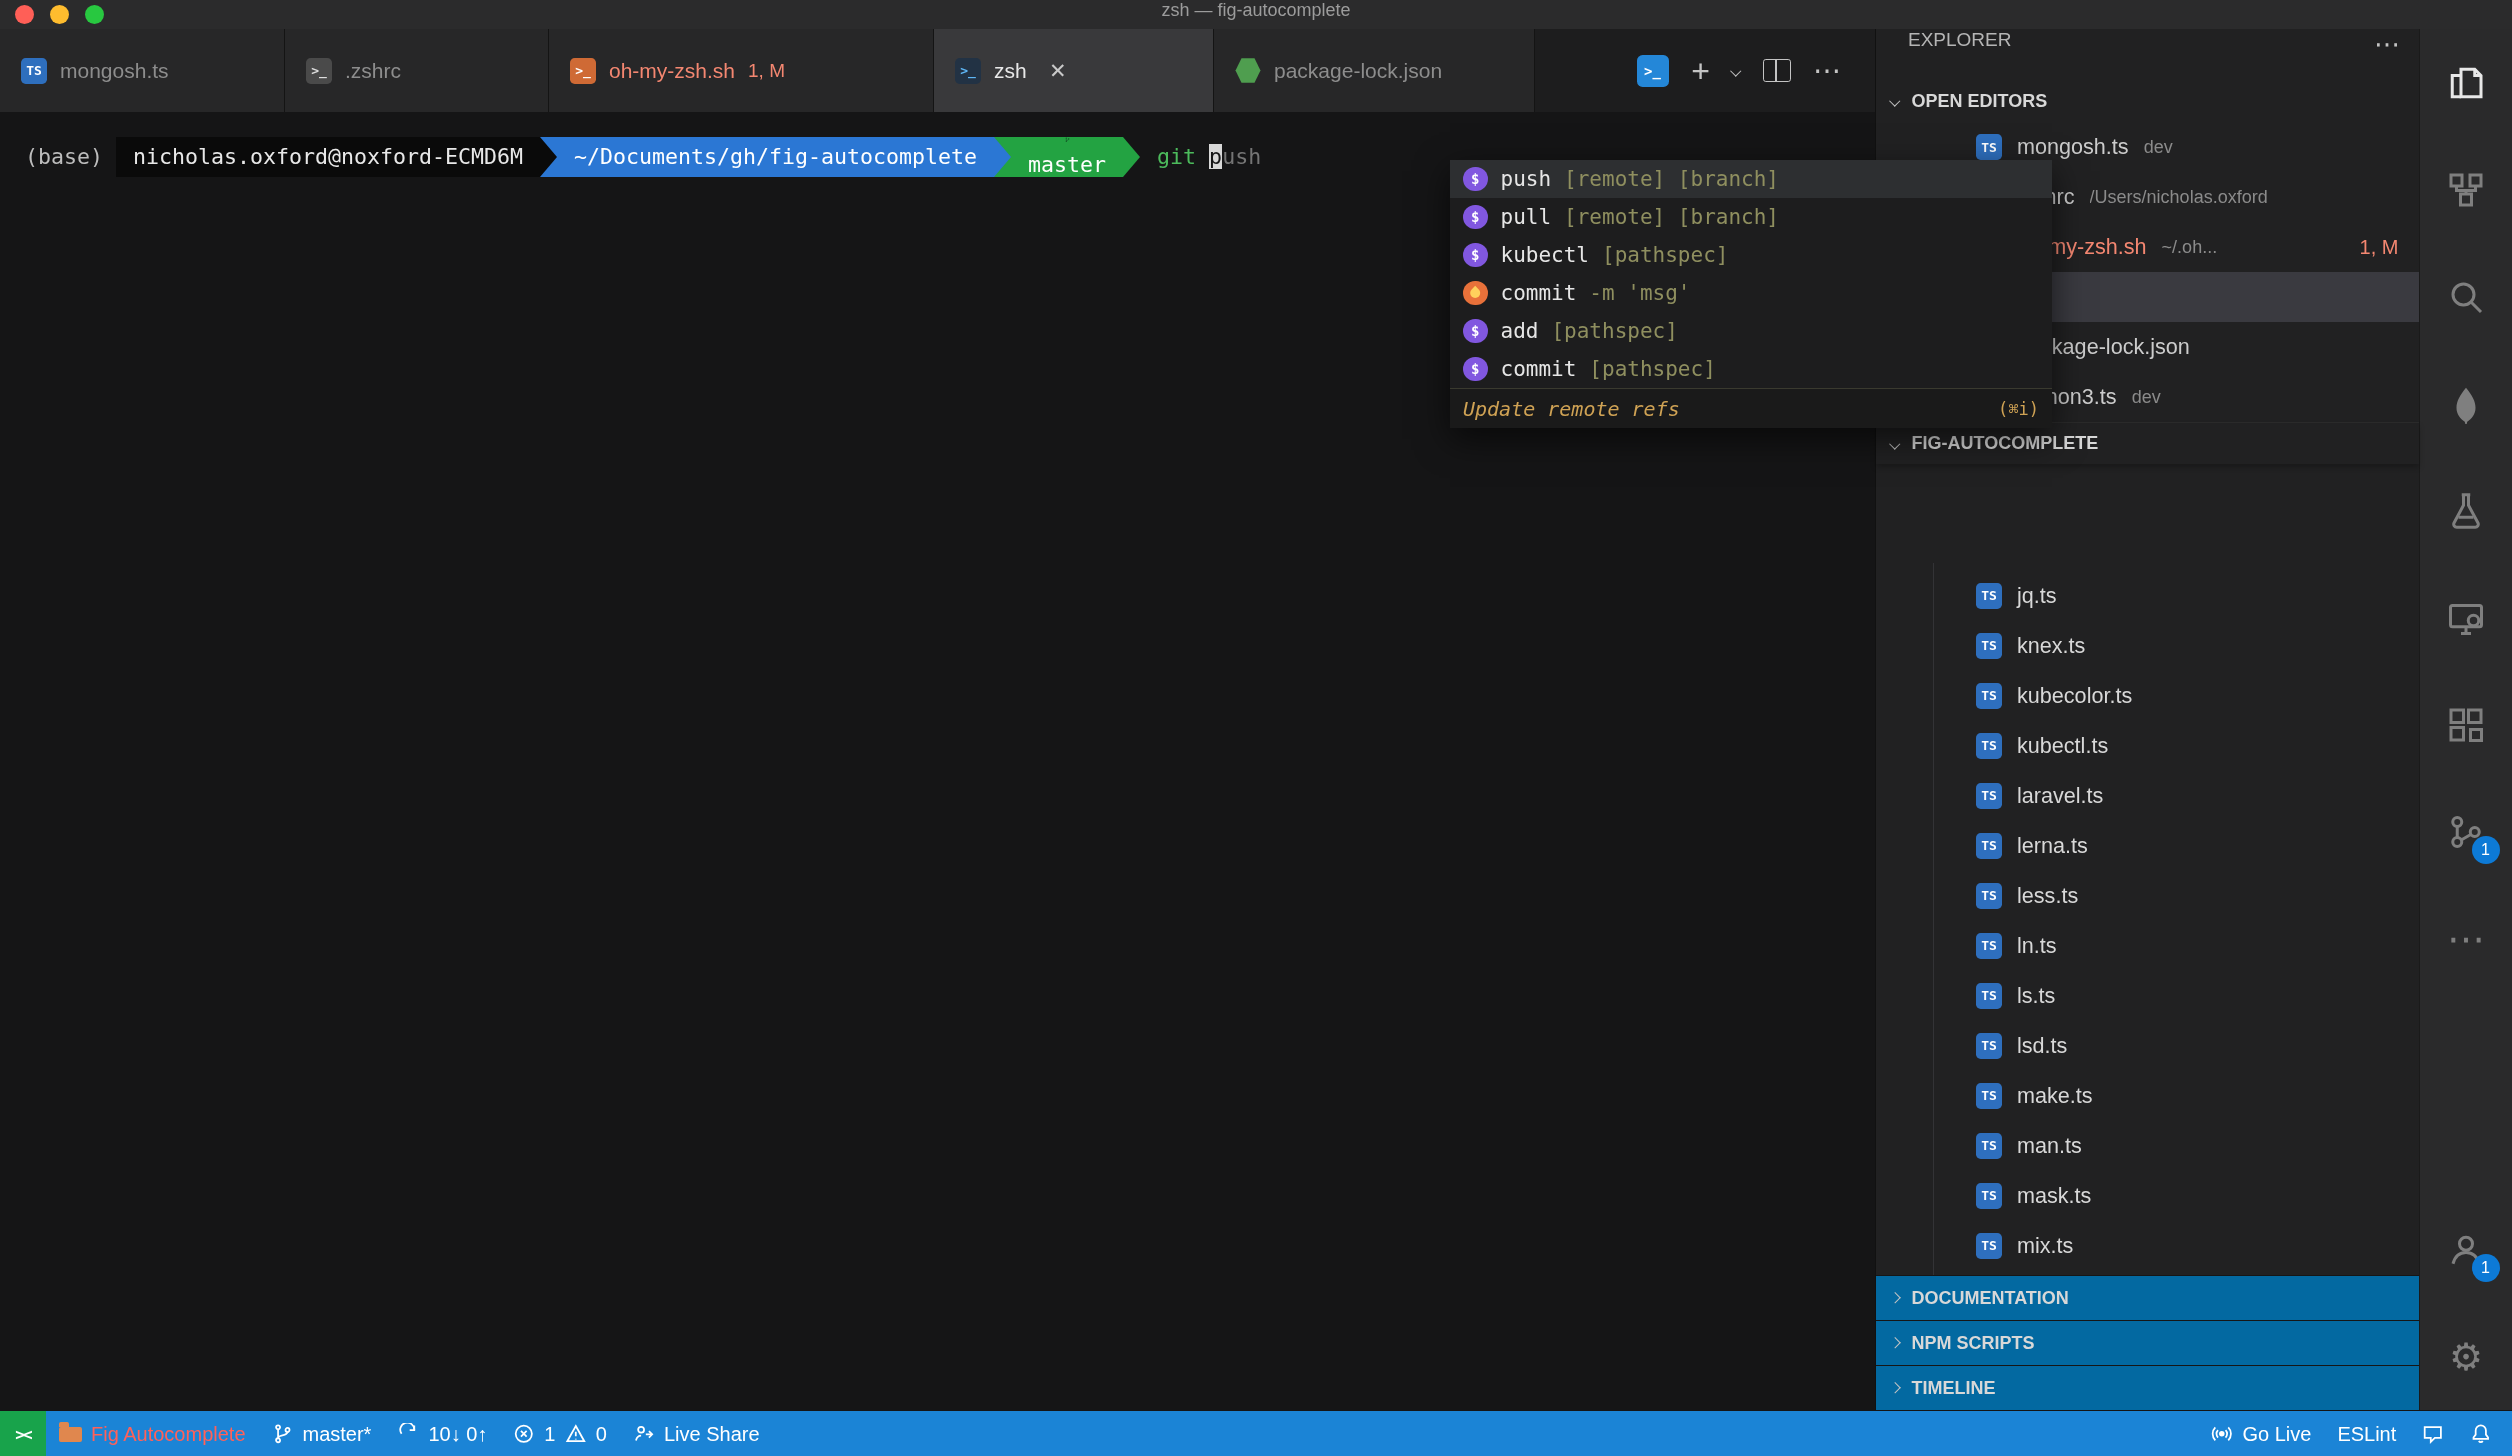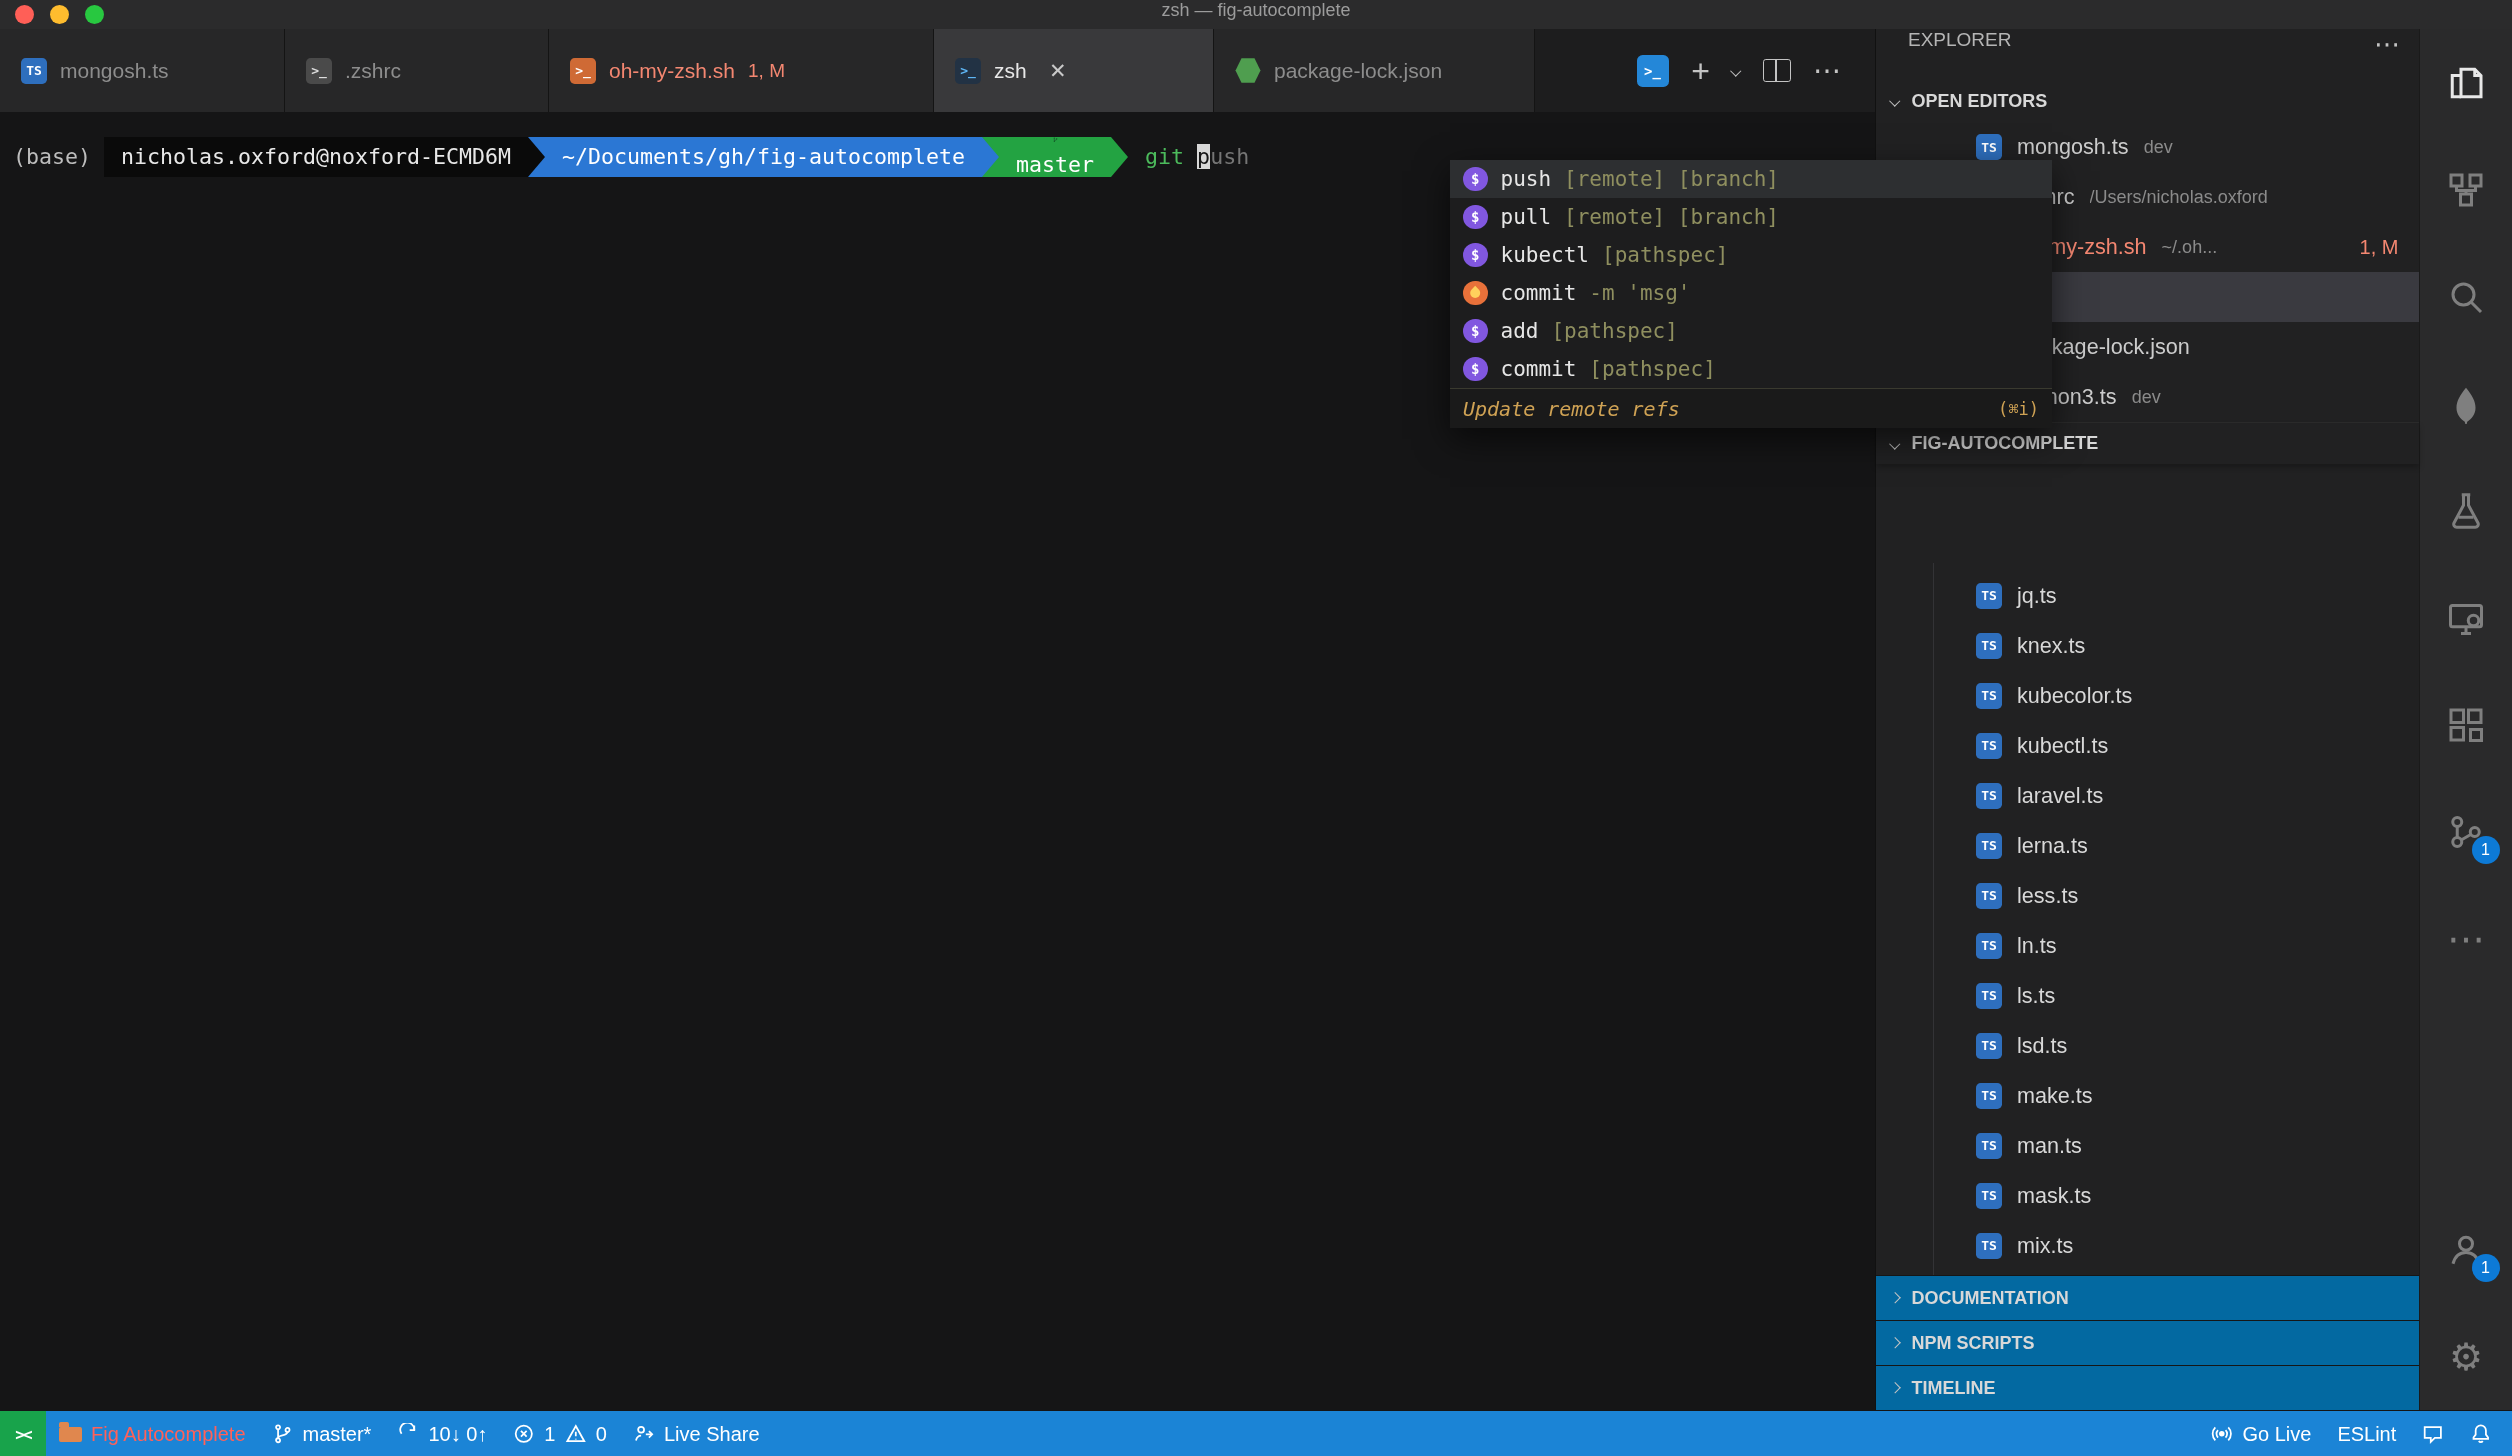--- a/index.html
+++ b/index.html
@@ -36,21 +36,21 @@
   .plus { font-size:32px; line-height:1; }
   .chev { width:9.4px; height:9.4px; border-right:1.9px solid #c4c4c4; border-bottom:1.9px solid #c4c4c4;
           display:inline-block; transform:rotate(45deg); }
   .chev.small { width:7.5px; height:7.5px; }
   .chev.right { transform:rotate(-45deg); }
   .split-icon { width:28px; height:22.6px; border:1.9px solid #c4c4c4; border-radius:2.8px; position:relative; }
   .split-icon::before { content:""; position:absolute; left:11.3px; top:0; bottom:0; width:1.9px; background:#c4c4c4; }
   .dots { font-size:28px; letter-spacing:1.9px; }
 
   
-  .terminal { position:absolute; left:0; top:112px; width:1875px; height:1298px; background:#151516; }
+  .terminal { position:absolute; left:12px; top:112px; width:1875px; height:1298px; background:#151516; }
   .prompt { position:absolute; left:13px; top:24.5px; height:40px; display:flex; align-items:center;
             font:21.6px "DejaVu Sans Mono",monospace; }
   .env { color:#bdbdbd; margin-right:13px; }
   .seg { height:40px; display:flex; align-items:center; padding:0 17px; white-space:nowrap; }
   .seg.host { background:#0a0a0a; color:#e8e8e8; }
   .seg.path { background:#2b77d4; color:#fff; }
   .seg.branch { background:#23a342; color:#fff; gap:9.4px;flex-direction:column; }
   .tri { width:17px; height:40px; position:relative; background:var(--n); flex:none; }
   .tri::before { content:""; position:absolute; left:0; top:0; border-top:20px solid transparent;
                  border-bottom:20px solid transparent; border-left:17px solid var(--p); }

